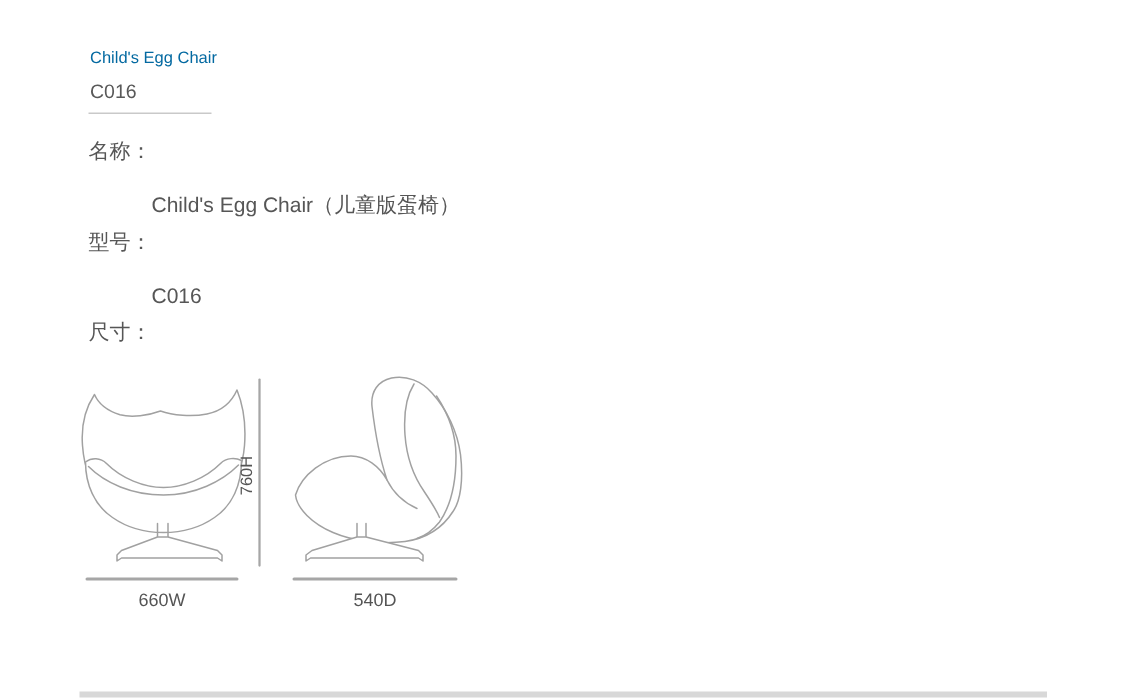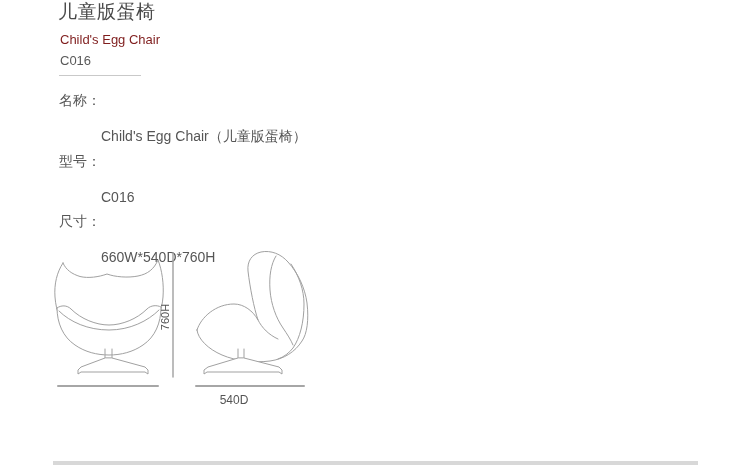--- a/index.html
+++ b/index.html
@@ -17,23 +17,23 @@
     font-size: 19px;
     line-height: 21px;
     font-weight: 400;
     color: #4a4a4a;
     letter-spacing: 0.5px;
     margin: 0;
   }
   .title-en {
     position: absolute;
     left: 60px; top: 32px;
-    font-size: 13px;
+    font-size: 11px;
     line-height: 15px;
-    color: #7f1d1d;
+    color: #0369a1;
   }
   .model-no {
     position: absolute;
     left: 60px; top: 53px;
     font-size: 13px;
     line-height: 15px;
     color: #595959;
   }
   .header-rule {
     position: absolute;
@@ -61,57 +61,55 @@
     width: 270px; height: 150px;
   }
   .drawing-wrap svg { display: block; }
   .dim-label {
     position: absolute;
     font-size: 12px;
     color: #555555;
     text-align: center;
   }
   .dim-w { left: 58px; top: 393px; width: 100px; }
-  .dim-d { left: 180px; top: 393px; width: 108px; }
+  .dim-d { left: 196px; top: 393px; width: 108px; }
   .dim-h {
     left: 146px; top: 310px;
     width: 40px; height: 14px;
     font-size: 11px;
     transform: rotate(-90deg);
     transform-origin: center center;
   }
   .bottom-bar {
     position: absolute;
     left: 53px; top: 461px;
     width: 645px; height: 4px;
     background: #d8d8d8;
   }
 </style>
 </head>
 <body>
 
 <div class="page">
 
-  <h1 class="title-cn">儿童版蛋椅</h1>
   <div class="title-en">Child's Egg Chair</div>
   <div class="model-no">C016</div>
   <div class="header-rule"></div>
 
   <div class="specs">
     <div class="spec-row">
       <span class="spec-label">名称：</span>
       <span class="spec-value">Child's Egg Chair（儿童版蛋椅）</span>
     </div>
     <div class="spec-row">
       <span class="spec-label">型号：</span>
       <span class="spec-value">C016</span>
     </div>
     <div class="spec-row">
       <span class="spec-label">尺寸：</span>
-      <span class="spec-value">660W*540D*760H</span>
     </div>
   </div>
 
   <div class="drawing-wrap">
     <svg width="270" height="150" viewBox="0 0 270 150" fill="none" stroke="#a1a1a1" stroke-width="1" stroke-linejoin="round" stroke-linecap="round">
 
       <g>
         <path fill="#ffffff" d="M 15,17
           C 9,26 6,38 7,51
           C 8,65 13,79 22,89
@@ -158,18 +156,19 @@
       </g>
 
       <g stroke="#a6a6a6">
         <path d="M 10,140 L 110,140" stroke-width="2"></path>
         <path d="M 148,140 L 256,140" stroke-width="2"></path>
         <path d="M 125,7 L 125,131" stroke-width="1.5"></path>
       </g>
     </svg>
   </div>
 
+  <div class="dim-label dim-w">660W</div>
   <div class="dim-label dim-d">540D</div>
   <div class="dim-label dim-h">760H</div>
 
   <div class="bottom-bar"></div>
 
 </div>
 
 </body></html>

